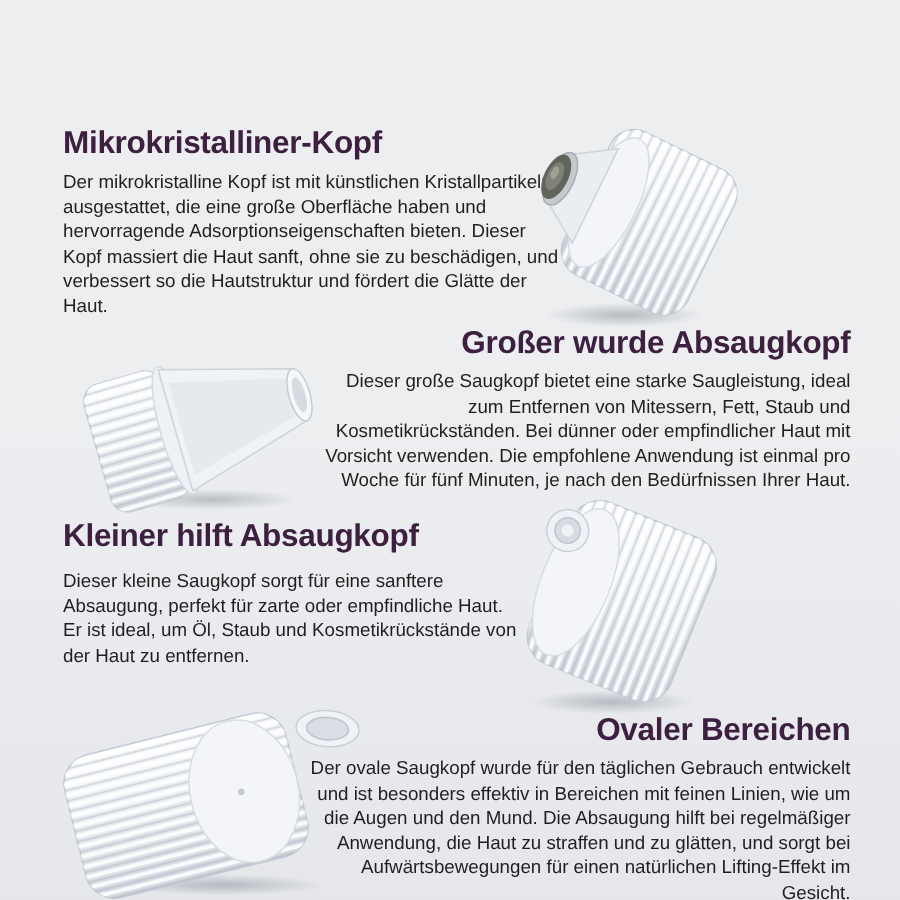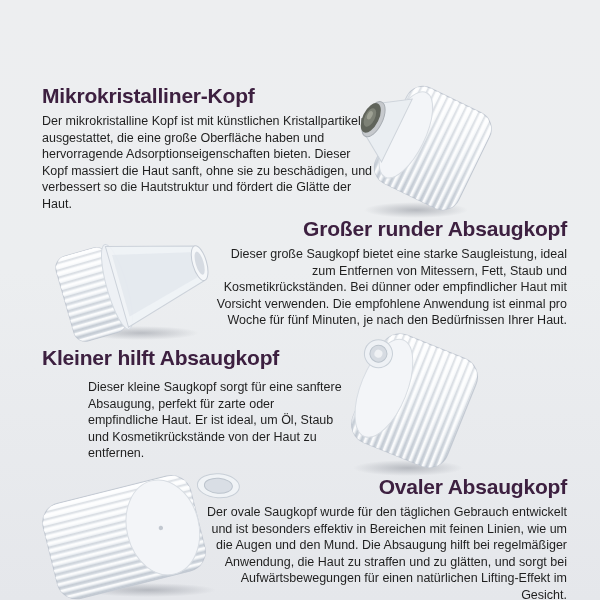--- a/index.html
+++ b/index.html
@@ -21,21 +21,21 @@
   }
   .block p{
     margin:0;
     font-size:12.5px;
     line-height:1.32;
     color:var(--body-color,#1f1f1f);
   }
   .b1{left:42px;top:84px;width:335px;text-align:left;}
   .b2{left:212px;top:217px;width:355px;text-align:right;}
   .b3{left:42px;top:346px;width:305px;text-align:left;}
-  .b3 p{margin-top:9px;margin-left:46px;}
+  .b3 p{margin-top:9px;}
   .b4{left:205px;top:475px;width:362px;text-align:right;}
   .photo{position:absolute;margin:0;padding:0;}
   .photo svg{display:block;overflow:visible;}
   .p1{left:336px;top:70px;}
   .p2{left:46px;top:222px;}
   .p3{left:320px;top:326px;}
   .p4{left:38px;top:476px;}
 </style>
 </head>
 <body>
@@ -72,21 +72,21 @@
         <path d="M32 53 L58 36 L58 106 L32 89 Z" fill="#eaeef2" stroke="#ced4db"></path>
         <ellipse cx="32" cy="71" rx="9" ry="19" fill="#c6c9cd" stroke="#a8adb3"></ellipse>
         <ellipse cx="29" cy="71" rx="8" ry="16" fill="#60645b"></ellipse>
         <ellipse cx="28" cy="71" rx="5" ry="10" fill="#7d8176"></ellipse>
         <ellipse cx="27" cy="69" rx="2.4" ry="4.5" fill="#9ea194"></ellipse>
       </g>
     </svg>
   </figure>
 
   <section class="block b2">
-    <h2>Großer runder Absaugkopf</h2>
+    <h2>Großer wurde Absaugkopf</h2>
     <p>Dieser große Saugkopf bietet eine starke Saugleistung, ideal zum Entfernen von Mitessern, Fett, Staub und Kosmetikrückständen. Bei dünner oder empfindlicher Haut mit Vorsicht verwenden. Die empfohlene Anwendung ist einmal pro Woche für fünf Minuten, je nach den Bedürfnissen Ihrer Haut.</p>
   </section>
 
   <figure class="photo p2">
     <svg viewBox="0 0 190 118" width="190" height="118">
       <defs>
         <linearGradient id="p2b" x1="0" y1="0" x2="0" y2="1">
           <stop offset="0" stop-color="#fbfcfd"></stop>
             <stop offset="0.5" stop-color="#e9edf1"></stop>
             <stop offset="1" stop-color="#d3d9e0"></stop>
@@ -141,21 +141,21 @@
         <rect x="44" y="14" width="102" height="116" rx="20" fill="url(#p3r)"></rect>
         <ellipse cx="62" cy="72" rx="23" ry="52" fill="#f3f5f8" stroke="#d8dde3"></ellipse>
         <circle cx="44" cy="42" r="14" fill="#eef1f5" stroke="#c9d0d8"></circle>
         <circle cx="44" cy="42" r="8.5" fill="#d6dbe2" stroke="#bcc4cd"></circle>
         <circle cx="44" cy="42" r="4" fill="#eff1f4"></circle>
       </g>
     </svg>
   </figure>
 
   <section class="block b4">
-    <h2>Ovaler Absaugkopf</h2>
+    <h2>Ovaler Bereichen</h2>
     <p>Der ovale Saugkopf wurde für den täglichen Gebrauch entwickelt und ist besonders effektiv in Bereichen mit feinen Linien, wie um die Augen und den Mund. Die Absaugung hilft bei regelmäßiger Anwendung, die Haut zu straffen und zu glätten, und sorgt bei Aufwärtsbewegungen für einen natürlichen Lifting-Effekt im Gesicht.</p>
   </section>
 
   <figure class="photo p4">
     <svg viewBox="0 0 222 120" width="222" height="120">
       <defs>
         <linearGradient id="p4b" x1="0" y1="0" x2="0" y2="1">
           <stop offset="0" stop-color="#fbfcfd"></stop>
             <stop offset="0.5" stop-color="#e9edf1"></stop>
             <stop offset="1" stop-color="#d3d9e0"></stop>

